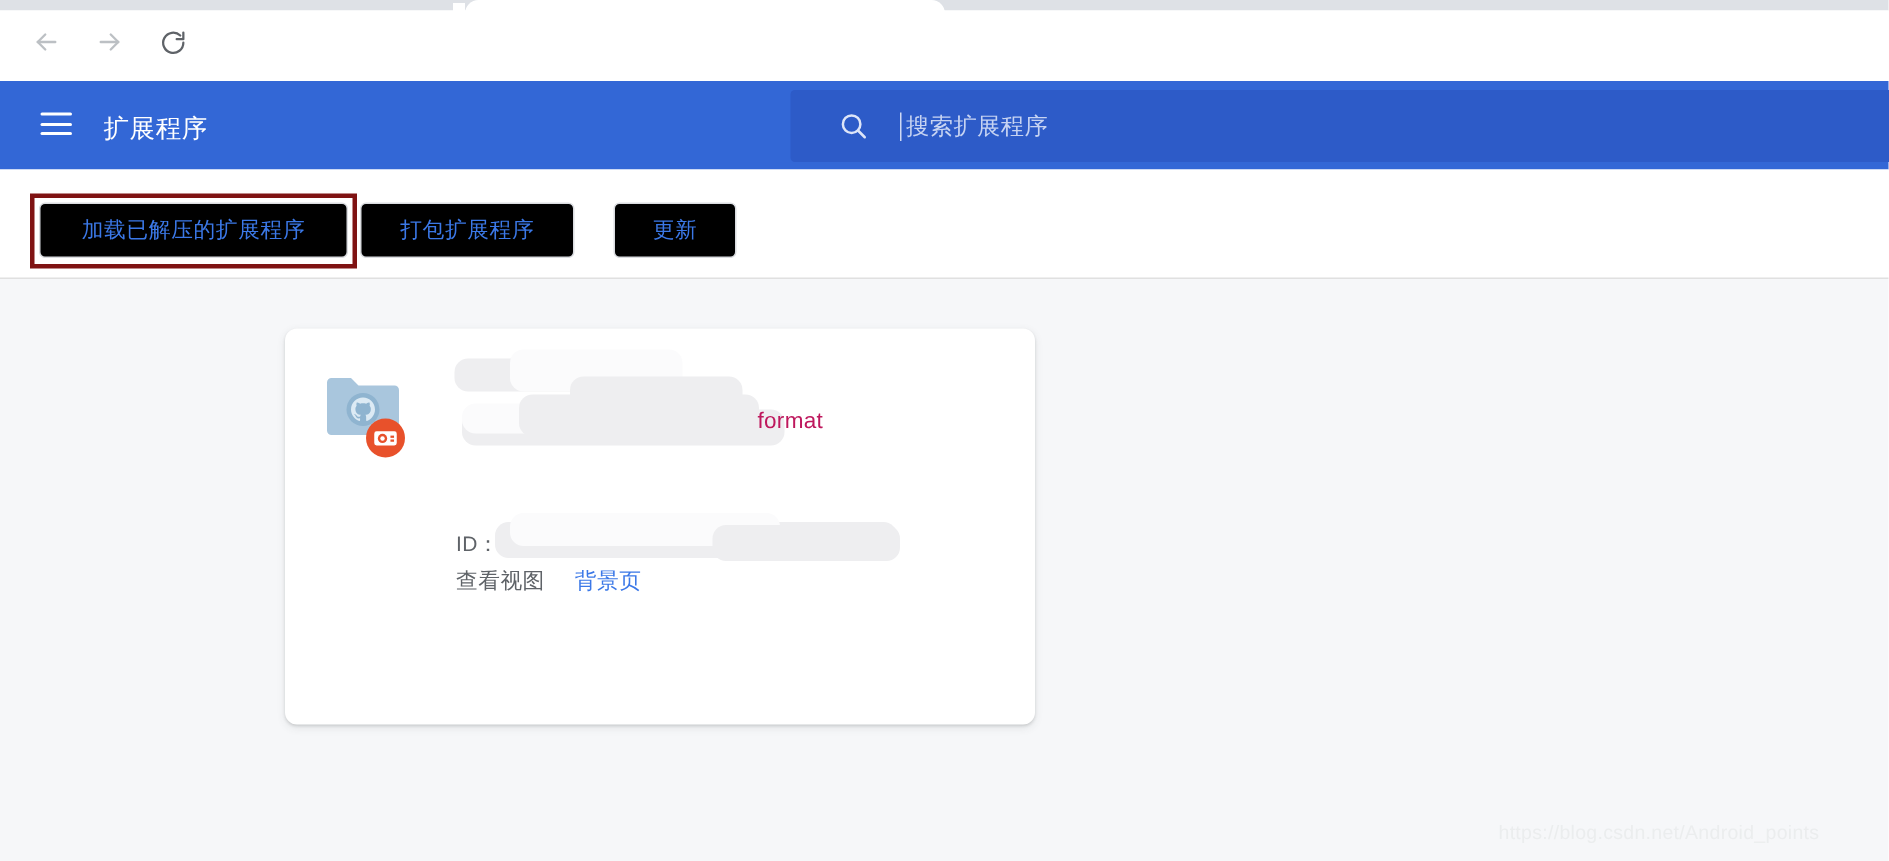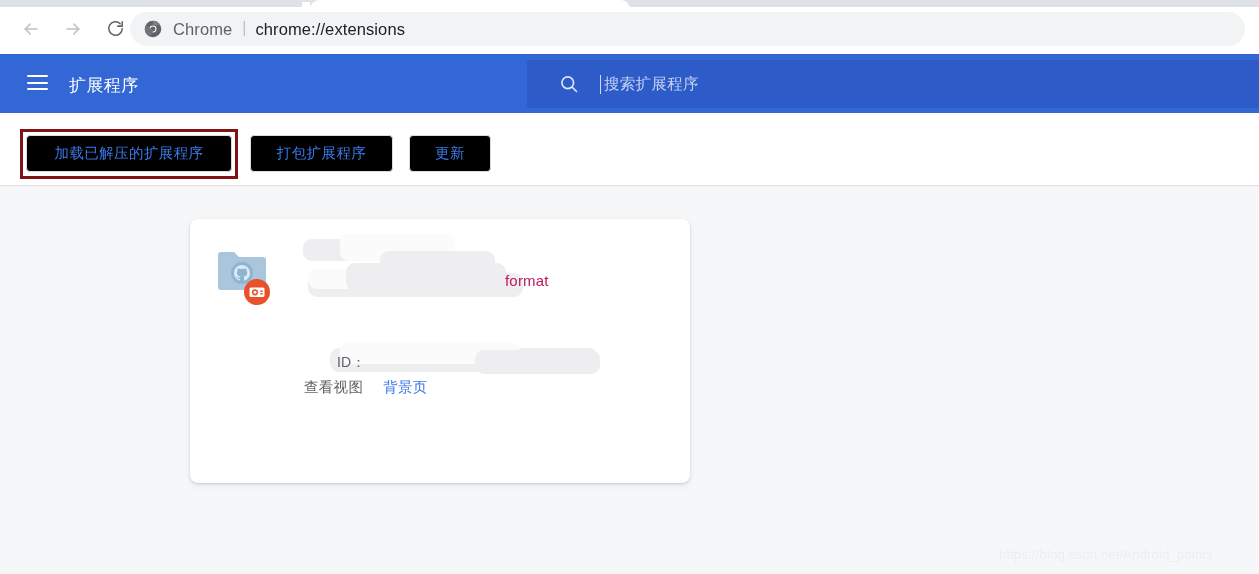--- a/index.html
+++ b/index.html
@@ -175,21 +175,21 @@
     font-size: 14.5px;
     font-family: "Liberation Sans", "DejaVu Sans", sans-serif;
     letter-spacing: .4px;
     display: flex;
     align-items: center;
     justify-content: center;
     box-sizing: border-box;
     padding: 0 16px;
   }
   #btn-load     { left: 26px;  width: 206px; }
-  #btn-pack     { left: 250px; width: 143px; }
+  #btn-pack     { left: 240px; width: 143px; }
   #btn-update   { left: 409px; width: 82px; }
 
   .highlight-box {
     position: absolute;
     left: 20px; top: 129px;
     width: 218px; height: 50px;
     border: 3px solid #7f1313;
     box-sizing: border-box;
   }
 
@@ -245,21 +245,20 @@
     color: #be185d;
     letter-spacing: .2px;
   }
 
   .card-id-label {
     position: absolute;
     left: 304px; top: 354px;
     font-size: 14px;
     color: #5f6368;
     letter-spacing: .2px;
-    margin-left: 33px;
   }
   .card-views {
     position: absolute;
     left: 304px; top: 378px;
     font-size: 14.5px;
     color: #5f6368;
     letter-spacing: .3px;
     white-space: nowrap;
   }
   .card-views .link {
@@ -306,34 +305,20 @@
 
   <div class="nav-btn">
     <span>
       <svg width="19" height="19" viewBox="0 0 24 24" fill="none" stroke="#5f6368" stroke-width="1.9" stroke-linecap="round" stroke-linejoin="round">
         <path d="M20.5 12a8.5 8.5 0 1 1-2.6-6.1"></path>
         <polyline points="20.5,3.4 20.5,9 14.9,9"></polyline>
       </svg>
     </span>
   </div>
 
-  <div class="omnibox">
-    <span class="omnibox-chrome-logo">
-      <svg width="18" height="18" viewBox="0 0 24 24">
-        <circle cx="12" cy="12" r="11" fill="#5f6368"></circle>
-        <circle cx="12" cy="12" r="4.6" fill="#ffffff"></circle>
-        <circle cx="12" cy="12" r="3.2" fill="#5f6368"></circle>
-        <path d="M12 1 A11 11 0 0 1 21.5 6.6 L12 7.4 Z" fill="#7b8086"></path>
-        <path d="M2.6 6.6 A11 11 0 0 0 8.4 22.4 L12.6 14 Z" fill="#70757b"></path>
-      </svg>
-    </span>
-    <span class="omnibox-scheme">Chrome</span>
-    <span class="omnibox-sep">|</span>
-    <span class="omnibox-url">chrome://extensions</span>
-  </div>
 </div>
 
 <div class="ext-header"></div>
 
 <div class="hamburger">
   <i></i>
   <i></i>
   <i></i>
 </div>
 

